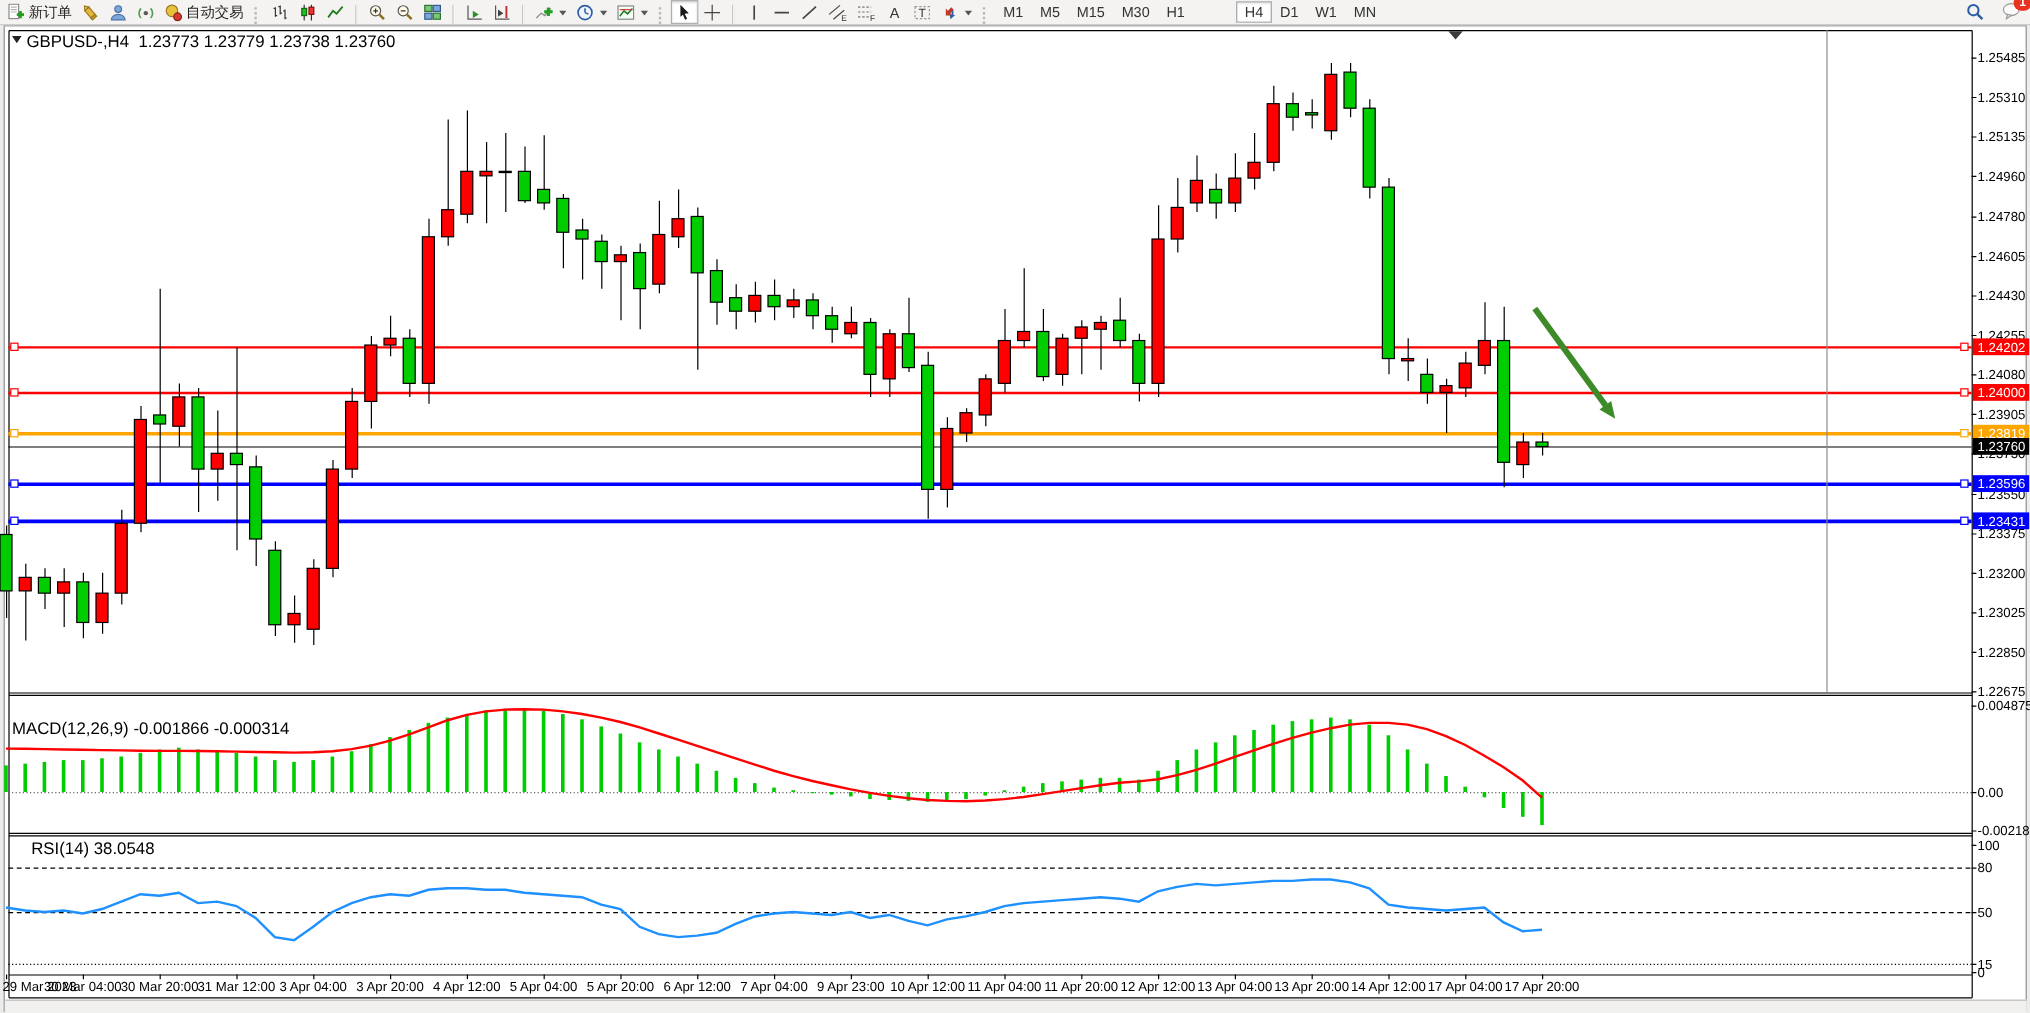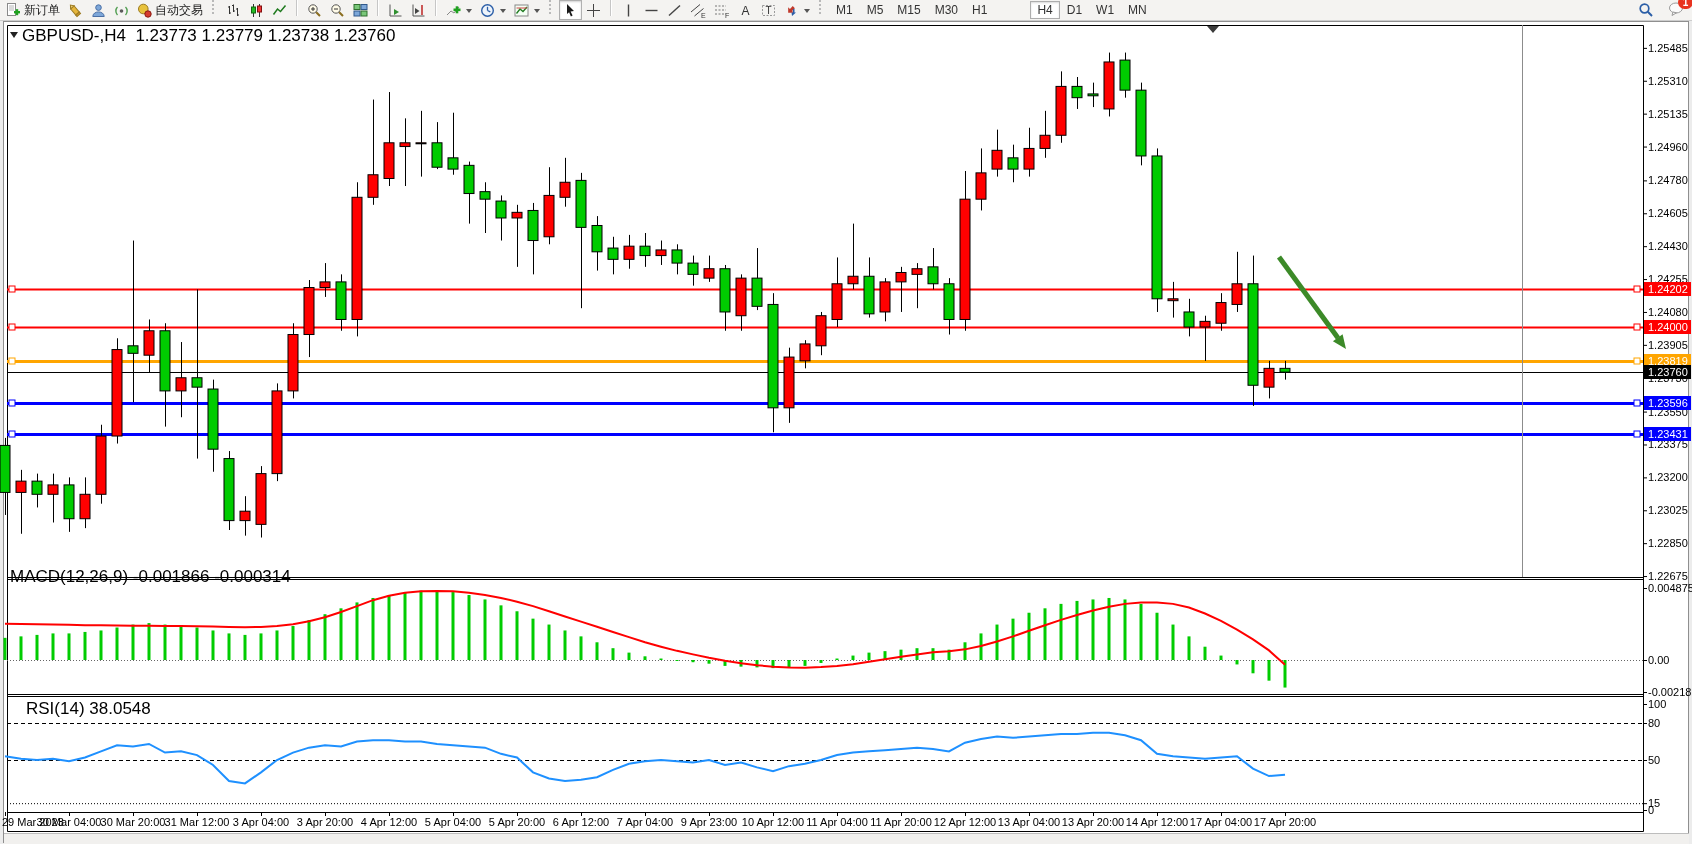--- a/index.html
+++ b/index.html
@@ -1,36 +1,36 @@
 <!DOCTYPE html>
 <html><head>
 <meta charset="utf-8">
 <style>
   html,body{margin:0;padding:0;background:#ececec;width:1692px;height:844px;overflow:hidden;
     font-family:"Liberation Sans",sans-serif;}
   
   .toolbar{position:absolute;left:0;top:0;width:1692px;height:20px;background:#f4f3f1;
-    border-bottom:1px solid #cdcdcd;display:flex;align-items:flex-start;font-size:12px;z-index:5;}
+    border-bottom:1px solid #cdcdcd;display:flex;align-items:flex-end;font-size:12px;z-index:5;}
   .tb-group{display:flex;align-items:center;height:20px;padding:0 2px;}
   .sep{width:1px;height:16px;background:#c6c6c6;border-right:1px solid #fff;margin:0 3px;}
   .grip{width:3px;height:14px;border-left:2px dotted #b9b9b9;margin:0 3px;}
   .tbtn{display:flex;align-items:center;gap:3px;height:18px;padding:0 3px;border:1px solid transparent;
     background:transparent;cursor:default;font-size:12px;color:#222;}
   .tbtn svg{display:block;}
   .tbtn.pressed{background:#ffffff;border:1px solid #b0b0b0;box-shadow:inset 0 1px 2px rgba(0,0,0,.18);}
   .caret{width:0;height:0;border:3px solid transparent;border-top:4px solid #555;margin-left:2px;margin-top:4px;}
   .tf{font-size:12px;padding:1px 6px;border:1px solid transparent;color:#333;}
   .tf.active{background:#fff;border:1px solid #adadad;box-shadow:inset 0 1px 2px rgba(0,0,0,.15);margin-left:36px;}
   .tb-right{margin-left:auto;display:flex;align-items:center;padding-right:6px;}
   .badge{position:absolute;top:-5px;right:-7px;background:#e8331f;color:#fff;border-radius:8px;
     min-width:13px;height:13px;line-height:13px;text-align:center;font-size:10px;font-weight:bold;padding:0 1px;}
   .chat-wrap{position:relative;margin-left:10px;}
   
   #chart-svg{position:absolute;left:0;top:0;z-index:1;}
-  .ovl{position:absolute;z-index:3;font-size:17px;color:#000;pointer-events:none;white-space:nowrap;}
+  .ovl{position:absolute;z-index:3;font-size:14px;color:#000;pointer-events:none;white-space:nowrap;}
   .ovl b{font-weight:normal;}
   .tri{display:inline-block;width:0;height:0;border:4px solid transparent;border-top:6px solid #222;
     margin-right:4px;vertical-align:middle;}
   .bottom-strip{position:absolute;left:4px;top:833px;width:1685px;height:10px;background:#f1f0ee;
     border-top:1px solid #bdbdbd;z-index:2;}
 </style>
 </head>
 <body>
 
 <div class="toolbar">
@@ -722,19 +722,19 @@
       <line x1="1221.5" y1="812" x2="1221.5" y2="816" stroke="#000"></line>
       <text x="1221" y="826" font-size="11" fill="#000" font-family="&quot;Liberation Sans&quot;,sans-serif" text-anchor="middle">17 Apr 04:00</text>
       <line x1="1285.5" y1="812" x2="1285.5" y2="816" stroke="#000"></line>
       <text x="1285" y="826" font-size="11" fill="#000" font-family="&quot;Liberation Sans&quot;,sans-serif" text-anchor="middle">17 Apr 20:00</text>
     </g>
   </svg>
 
 <div class="ovl" style="left:10px;top:26px;">
   <span class="tri"></span><b>GBPUSD-,H4</b>&nbsp;&nbsp;<b>1.23773 1.23779 1.23738 1.23760</b>
 </div>
-<div class="ovl" style="left:10px;top:567px;text-align:center;">
+<div class="ovl" style="left:10px;top:599px;text-align:center;">
   <span>MACD(12,26,9)</span>&nbsp;<span>-0.001866 -0.000314</span>
 </div>
 <div class="ovl" style="left:10px;top:699px;margin-left:16px;">
   <span>RSI(14)</span>&nbsp;<span>38.0548</span>
 </div>
 <div class="bottom-strip"></div>
 
 </body></html>

